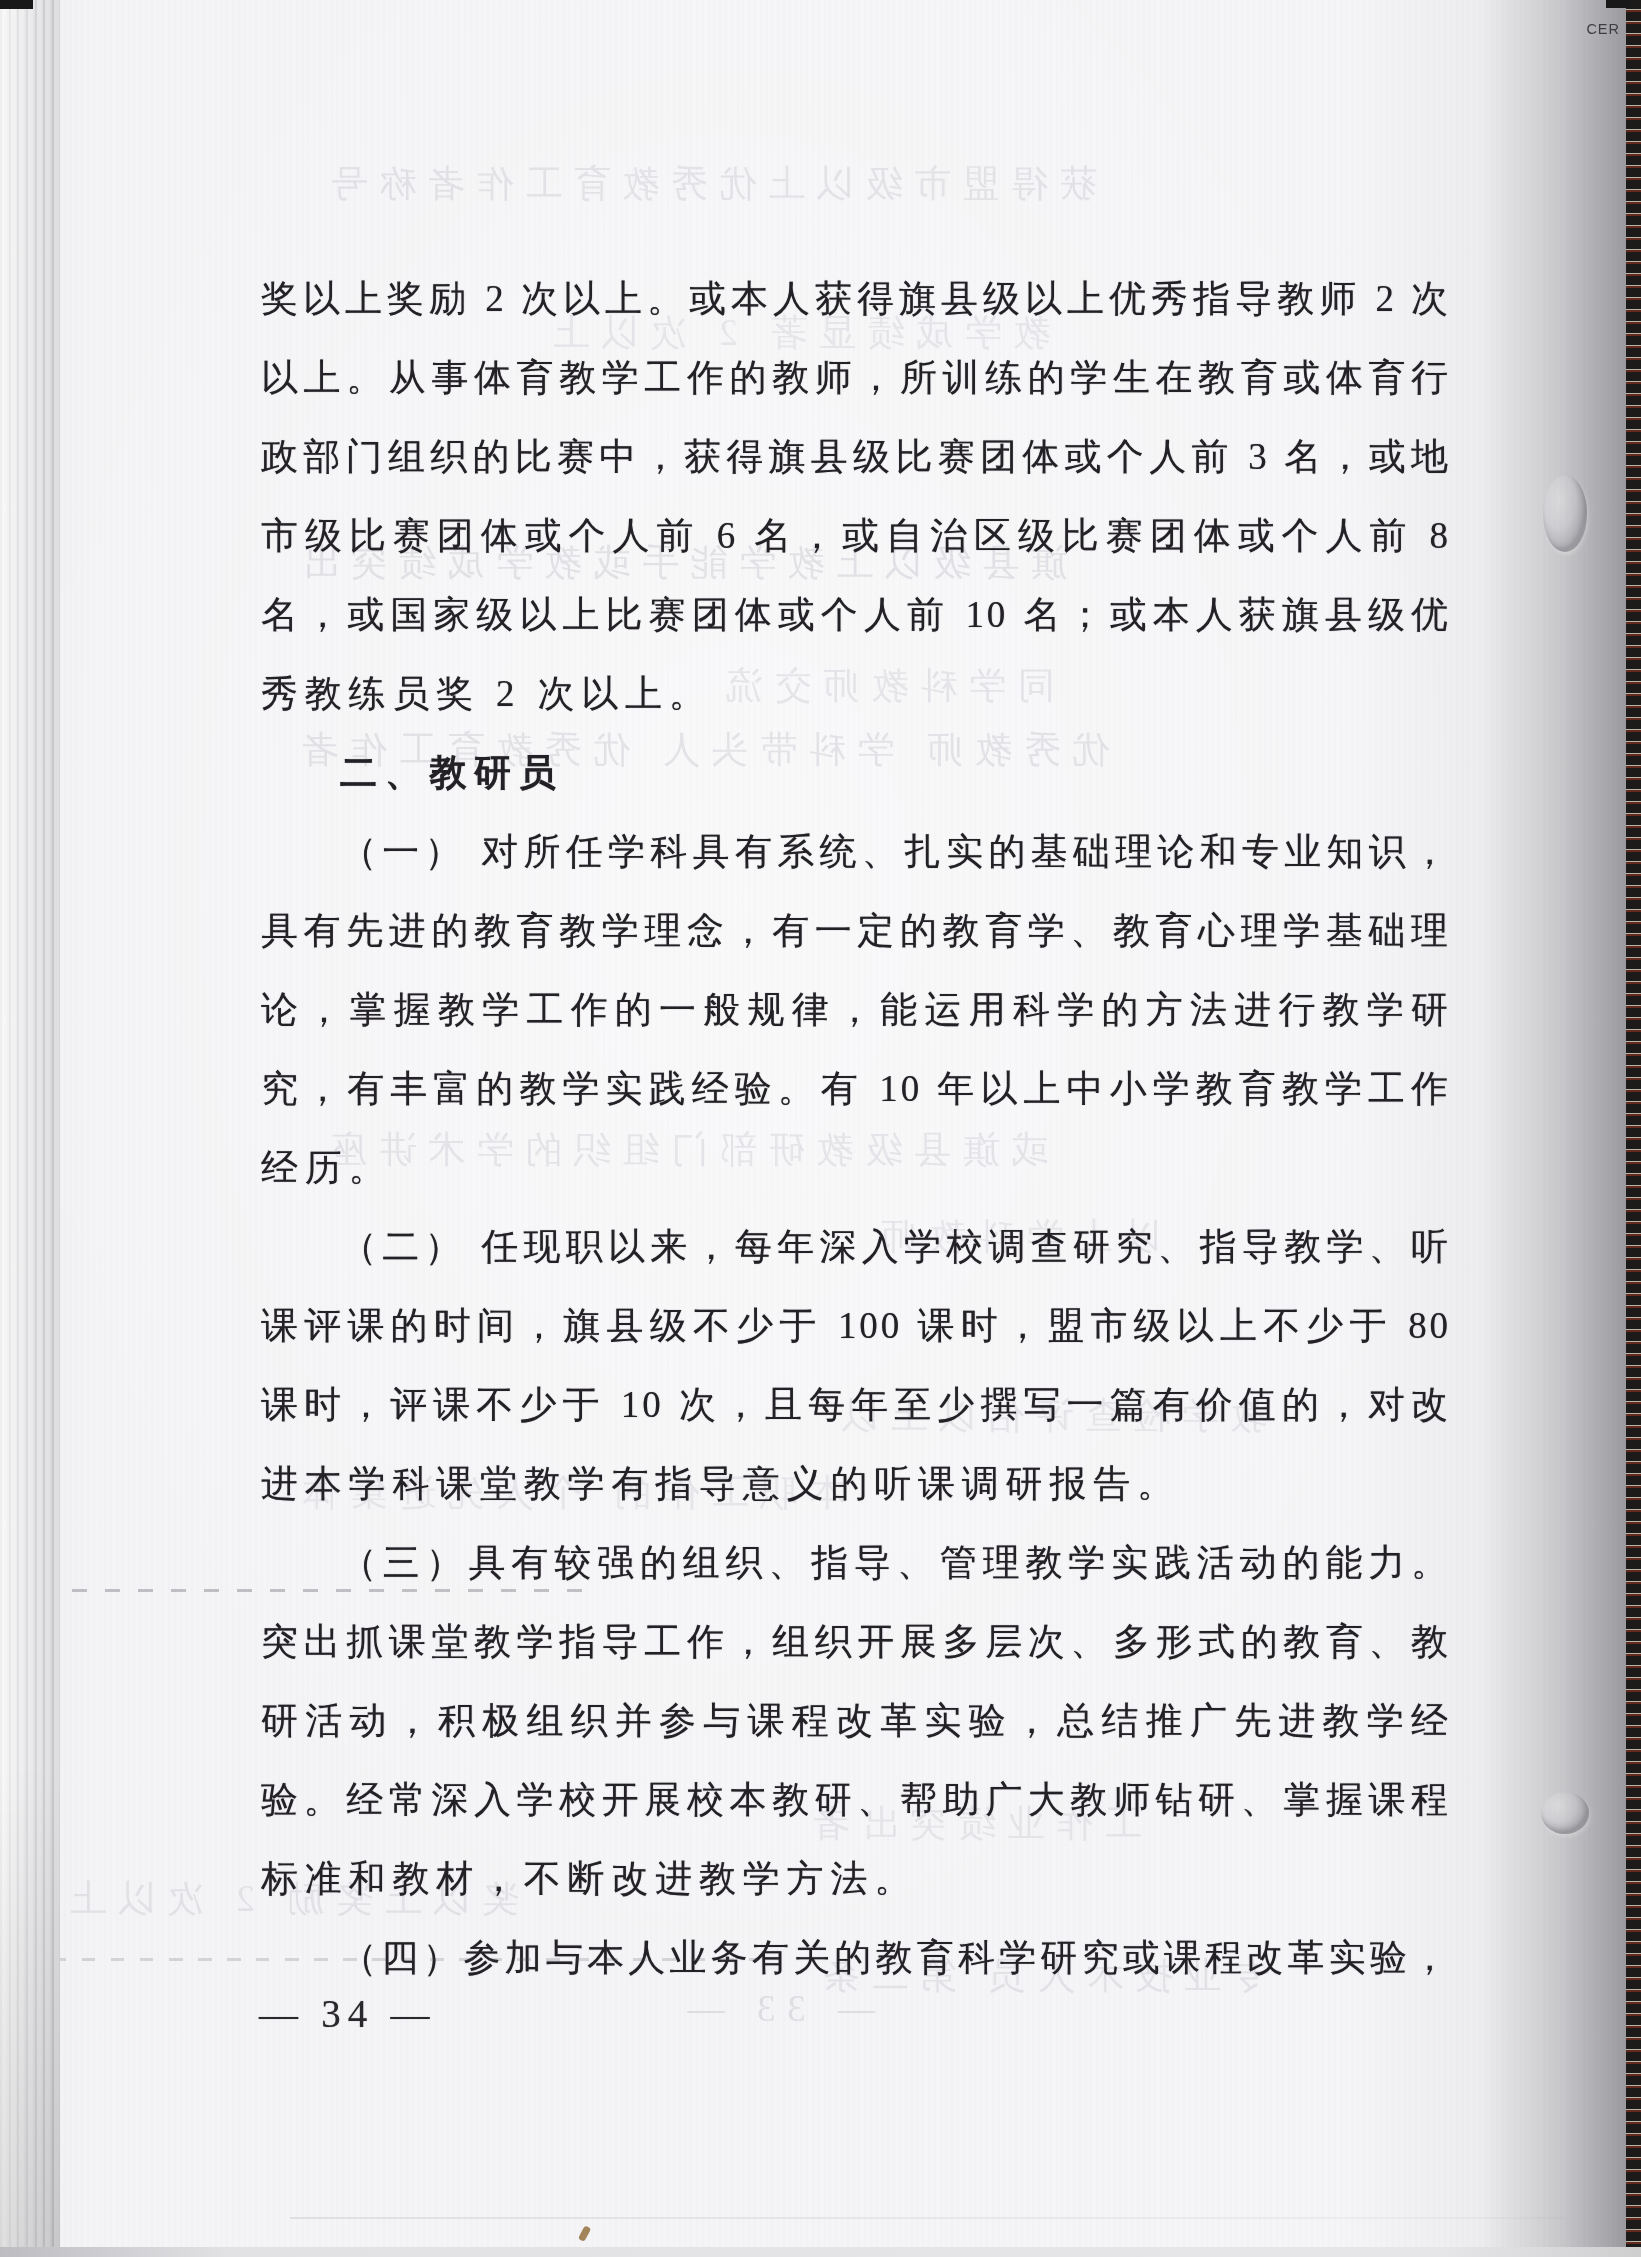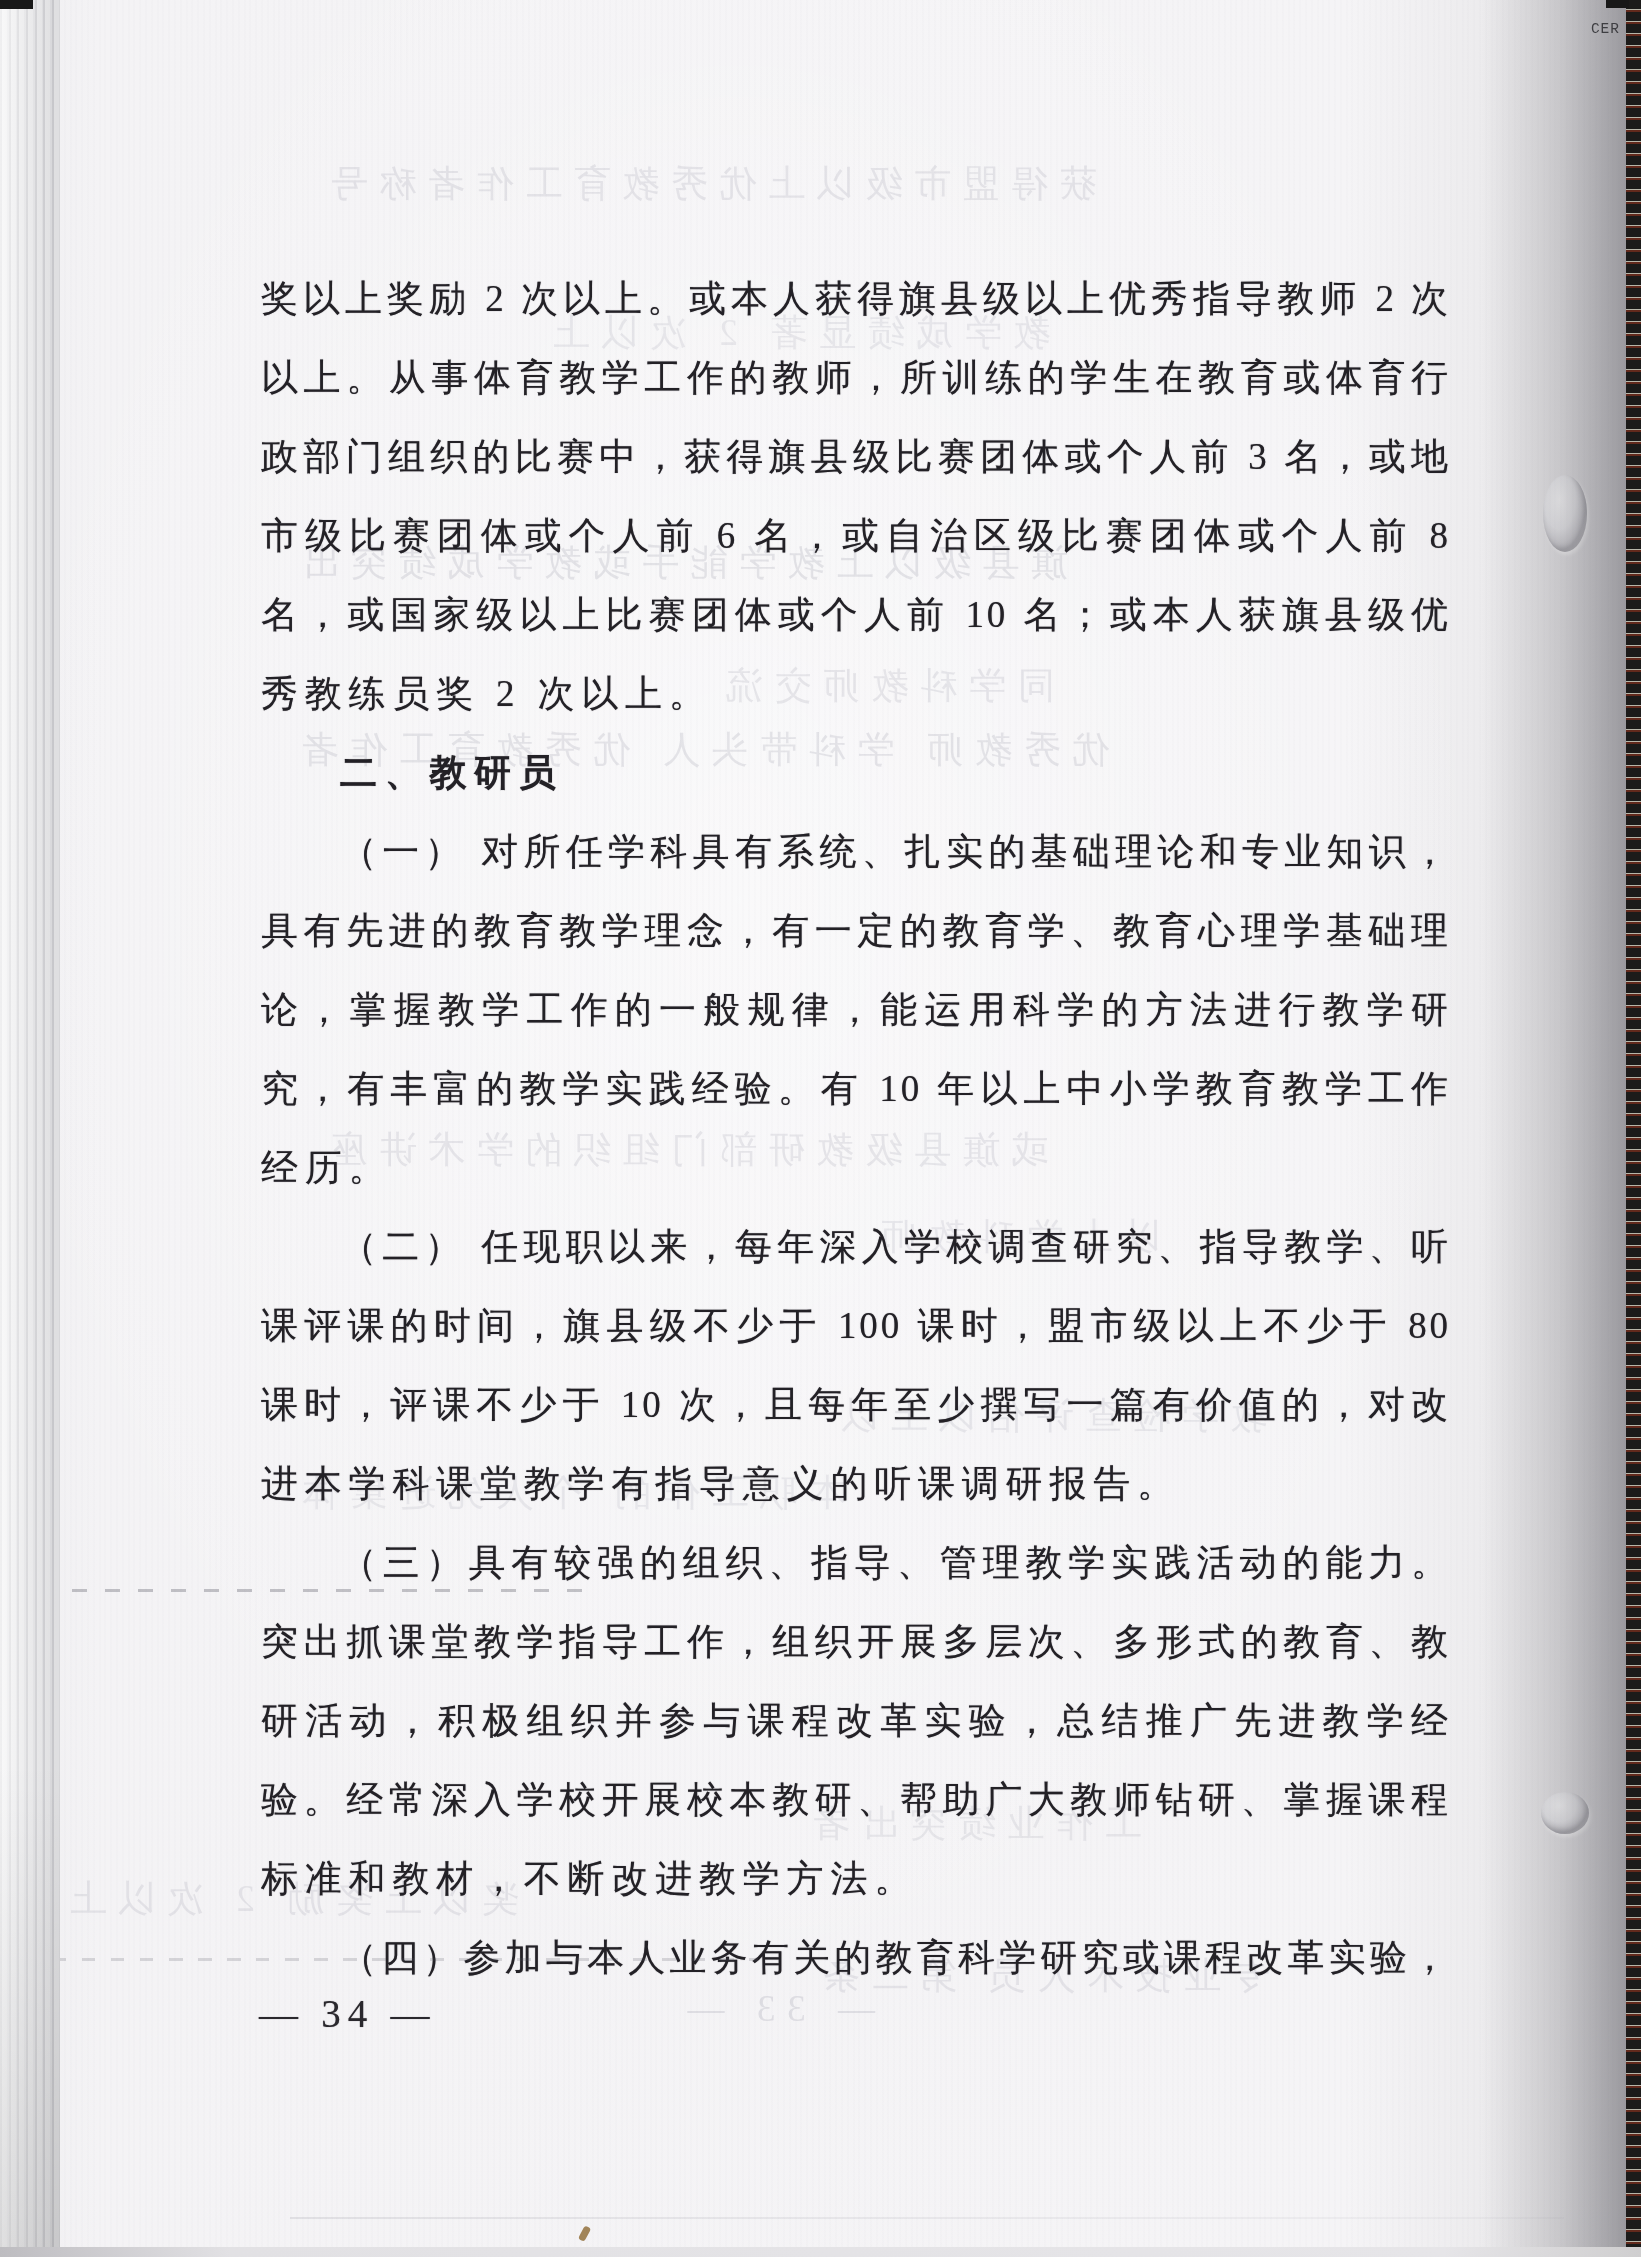--- a/index.html
+++ b/index.html
@@ -42,21 +42,21 @@
   .corner-bar{position:absolute;background:#181818;}
   .corner-bar.tl{left:0;top:0;width:33px;height:8.7px;}
   .corner-bar.tr{right:11.6px;top:0;width:23px;height:7.7px;}
   .bottom-edge{
     position:absolute;left:0;bottom:0;width:1641px;height:9.7px;
     background:linear-gradient(90deg,#bdbcc0 0%,#e2e1e4 14%,#e6e5e8 88%,#cfcecf 100%);
   }
   
   .scan-label{
     position:absolute;right:21px;top:21px;
-    font-family:Liberation Mono, monospace;
+    font-family:Liberation Sans, sans-serif;
     font-size:14.5px;color:#3e3e42;letter-spacing:1px;
   }
   
   .textblock{
     position:absolute;left:261px;top:259px;width:1190px;
     font-size:37px;color:#232126;
     text-shadow:0 0 1px rgba(35,33,42,.55);
   }
   .line{
     height:79px;line-height:79px;letter-spacing:2.9px;

